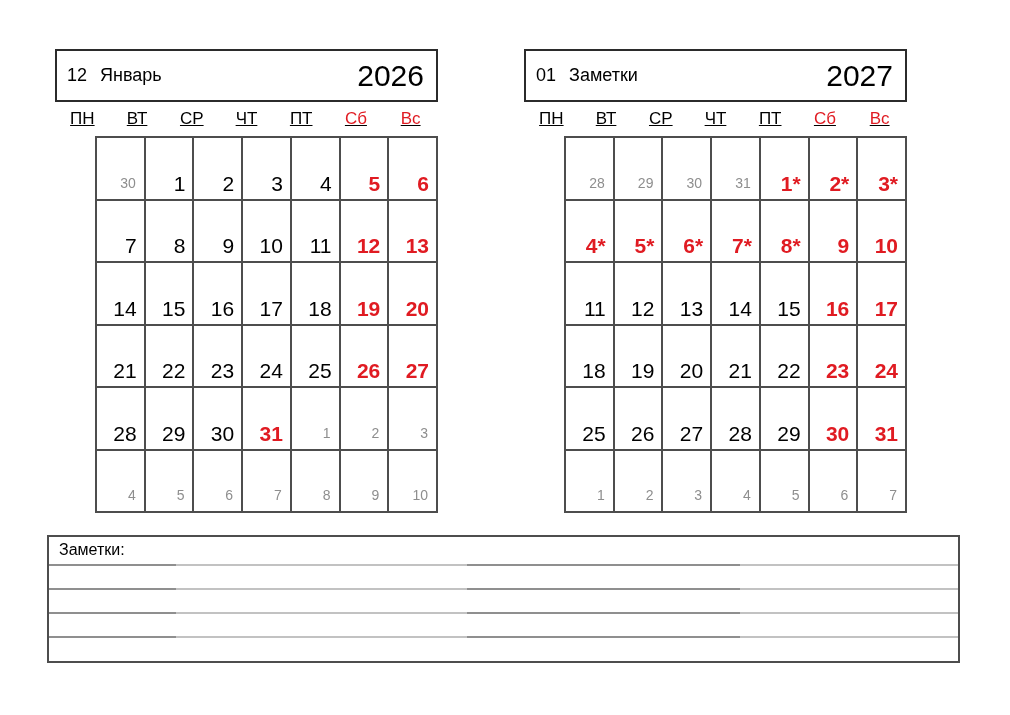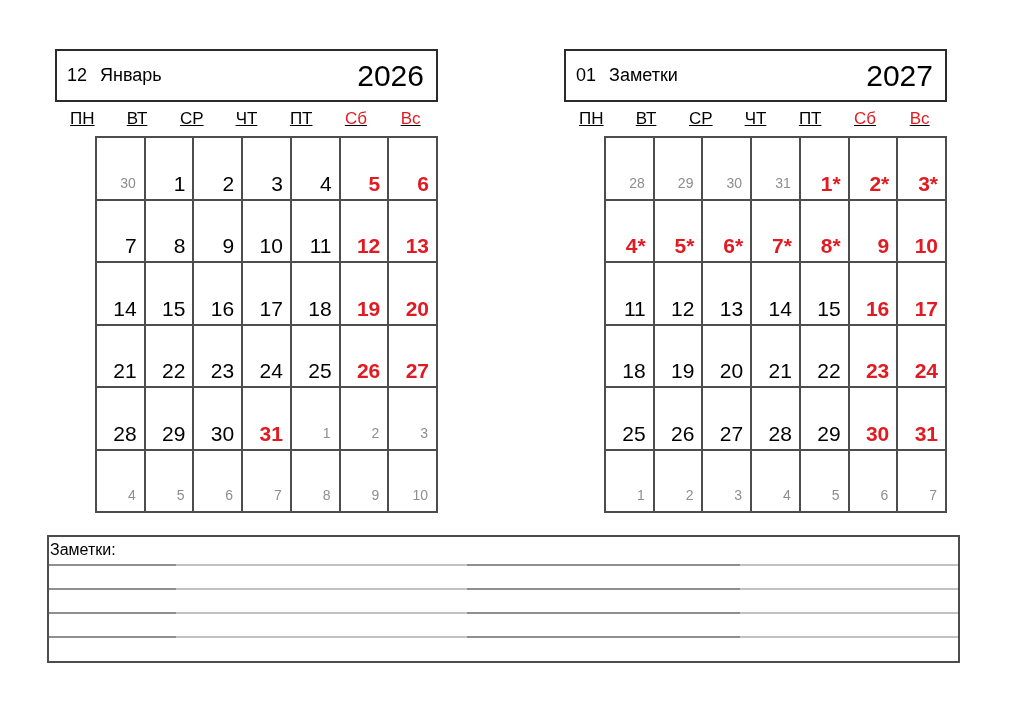--- a/index.html
+++ b/index.html
@@ -3,21 +3,21 @@
 <meta charset="utf-8">
 <style>
   html,body{margin:0;padding:0;}
   body{
     width:1010px;height:715px;background:#ffffff;position:relative;
     font-family:"Liberation Sans",sans-serif;color:#000;
     overflow:hidden;
   }
   .cal{position:absolute;top:49px;width:383px;}
   #cal-0{left:55px;}
-  #cal-1{left:564px;border-radius:26px;}
+  #cal-1{left:524px;border-radius:26px;}
 
   .cal-head{
     height:53px;border:2px solid var(--header-border,#2b2b2b);box-sizing:border-box;
     display:flex;align-items:center;padding:0 12px 0 10px;font-size:18px;
   }
   .mnum{margin-right:13px;}
   .year{margin-left:auto;font-size:30px;}
 
   .weekdays{
     height:34px;display:grid;grid-template-columns:repeat(7,1fr);
@@ -38,21 +38,21 @@
     padding:0 7px 5px 0;font-size:21px;line-height:1;background:#fff;
   }
   .cell.red{color:var(--red,#e01b22);font-weight:bold;}
   .cell.gray{color:var(--day-gray,#8e8e8e);font-size:14px;padding-bottom:9px;padding-right:8px;}
 
   .notes{
     position:absolute;left:47px;top:535px;width:913px;height:128px;
     border:2px solid var(--notes-border,#4d4d4d);box-sizing:border-box;
     display:flex;flex-direction:column;background:#fff;
   }
-  .notes-label-row{flex:1;font-size:16px;padding:4px 0 0 1px;}
+  .notes-label-row{flex:1;font-size:16px;padding:4px 0 0 10px;}
   .notes-row{flex:1;position:relative;}
   .notes-row::before{
     content:"";position:absolute;left:0;right:0;top:-1px;height:2px;
     background:linear-gradient(90deg,#8f8f8f 0 14%,#c2c2c2 14% 46%,#8f8f8f 46% 76%,#c2c2c2 76% 100%);
   }
 </style>
 </head>
 <body style="--red: #e01b22; --day-gray: #8e8e8e; --grid-line: #4d4d4d; --header-border: #2b2b2b; --notes-border: #4d4d4d;">
 
 <div>

